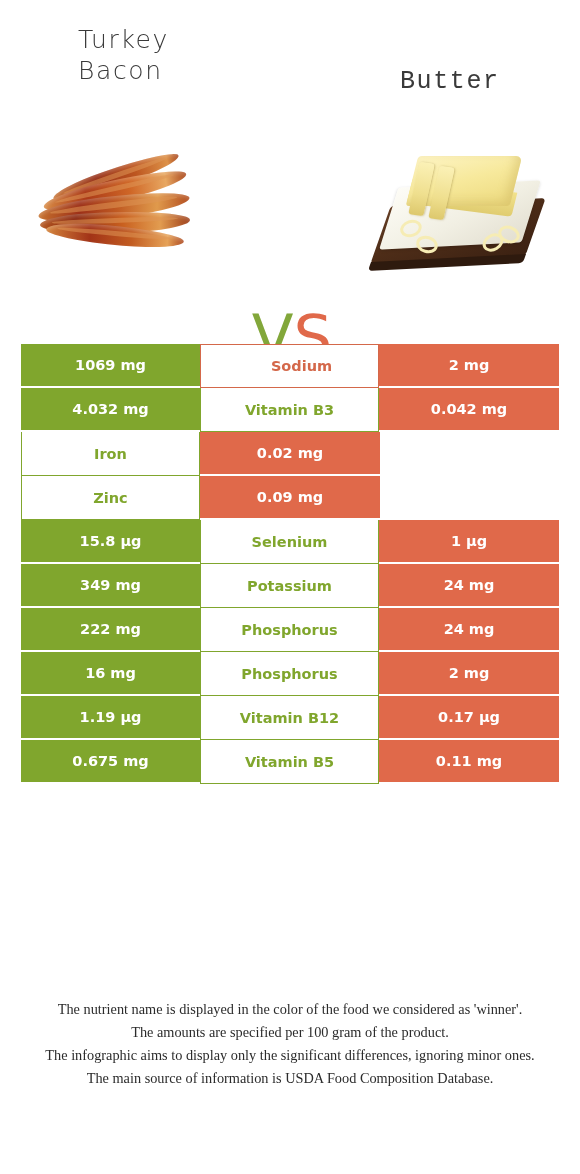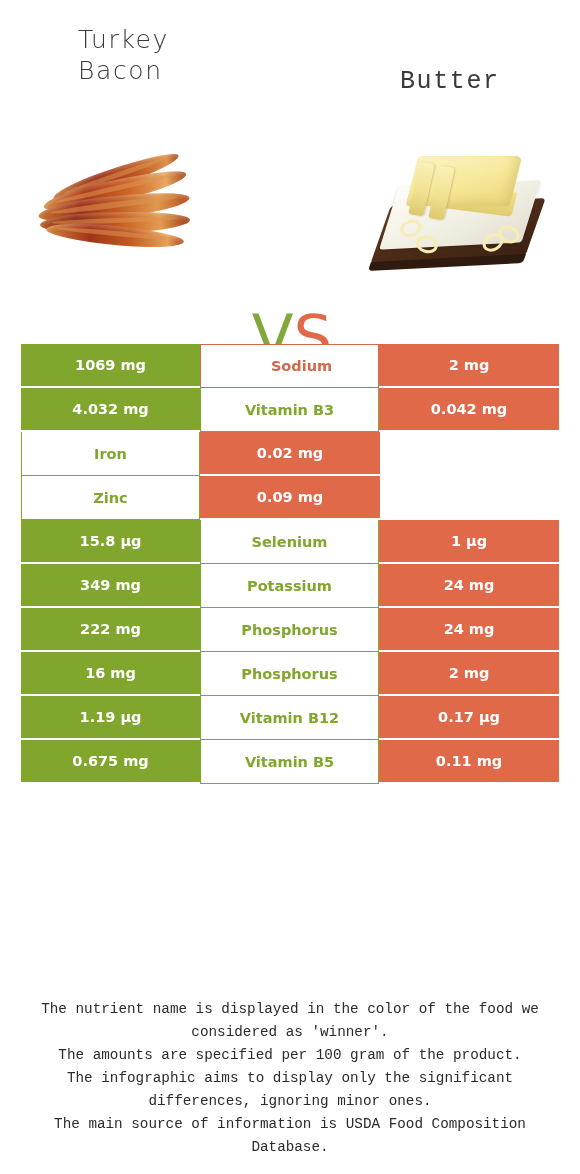--- a/index.html
+++ b/index.html
@@ -228,21 +228,21 @@
   .mid-orange { color: #d4684a; }
   .cell-mid > span { color: inherit; }
 
   
   .footer {
     position: absolute;
     left: 26px;
     top: 998px;
     width: 528px;
     text-align: center;
-    font-family: Liberation Mono, monospace;
+    font-family: Liberation Serif, serif;
     font-size: 14.3px;
     line-height: 23px;
     color: #2b2b2b;
   }
   .footer p { margin: 0; }
 </style>
 </head>
 <body>
 
 <div class="page">

